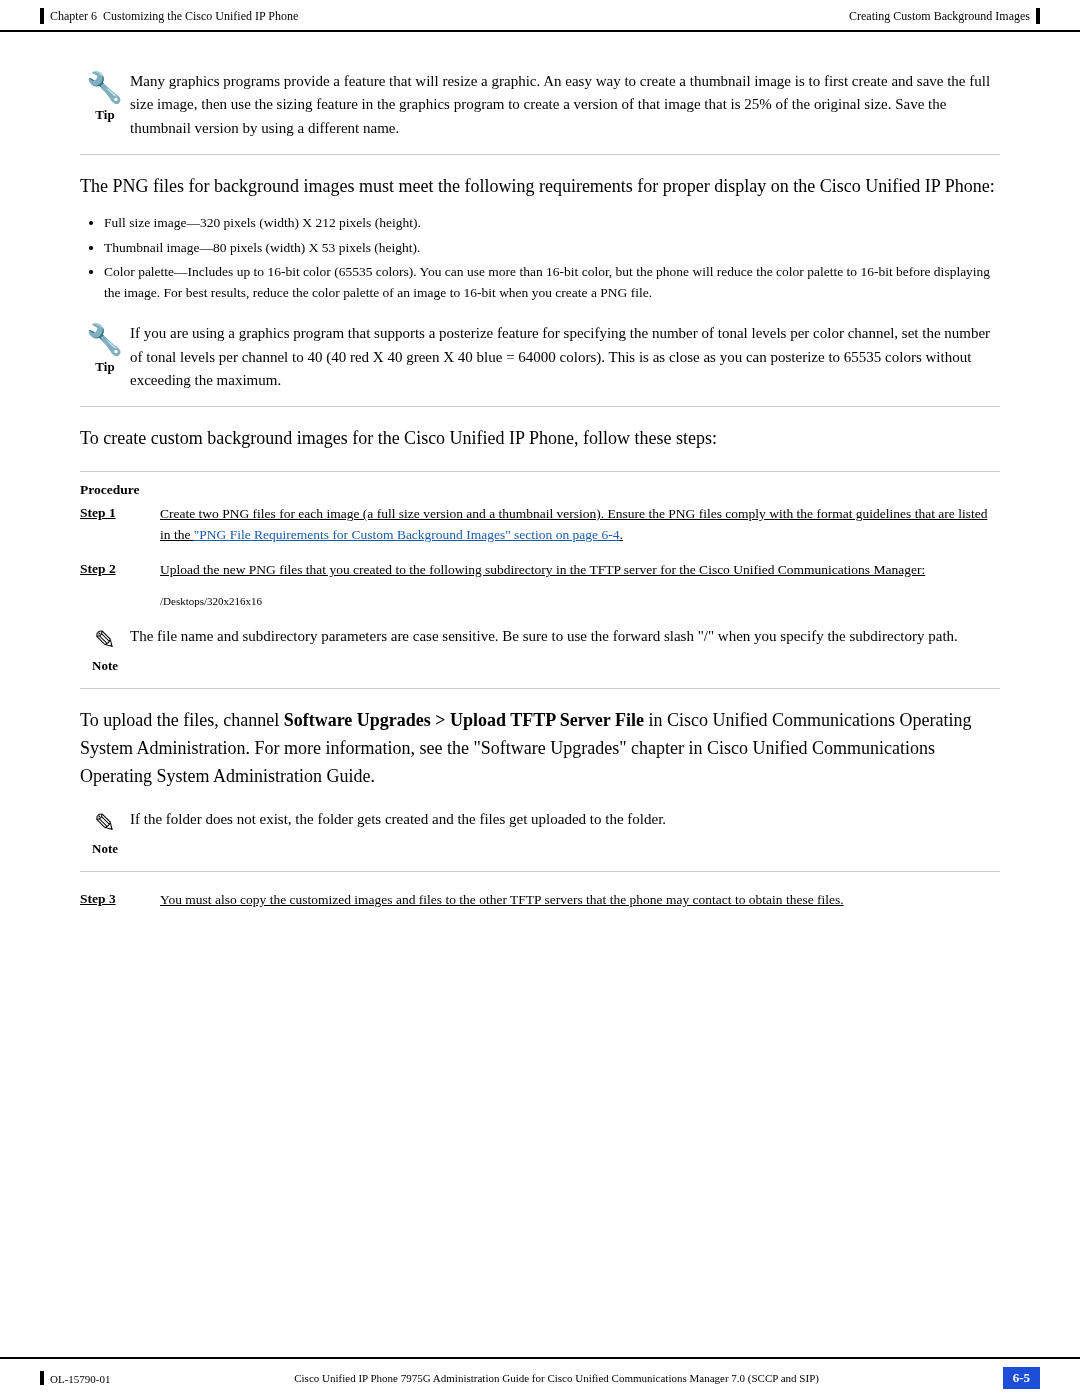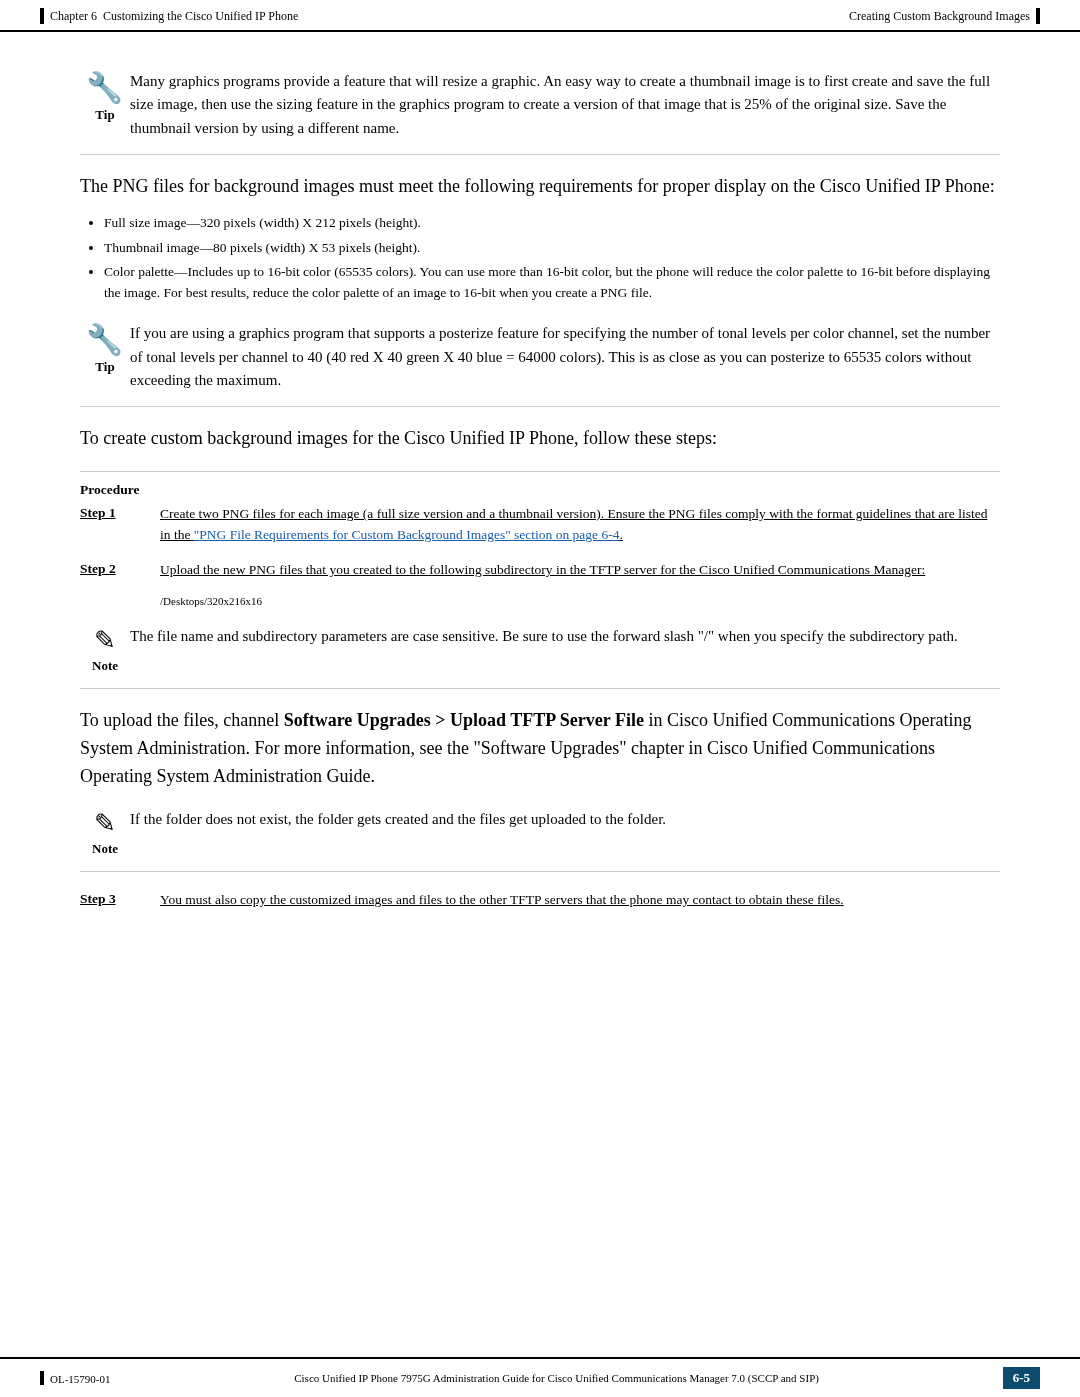--- a/index.html
+++ b/index.html
@@ -161,21 +161,21 @@
       align-items: flex-end;
       gap: 6px;
     }
     .footer-bar {
       width: 4px;
       height: 14px;
       background: #000;
       display: inline-block;
     }
     .footer-right {
-      background: #0c4a6e;
+      background: #1d4ed8;
       color: #fff;
       padding: 3px 10px;
       font-size: 13px;
       font-weight: bold;
     }
     .footer-center {
       font-size: 11px;
       text-align: center;
       flex: 1;
       padding: 0 10px;

